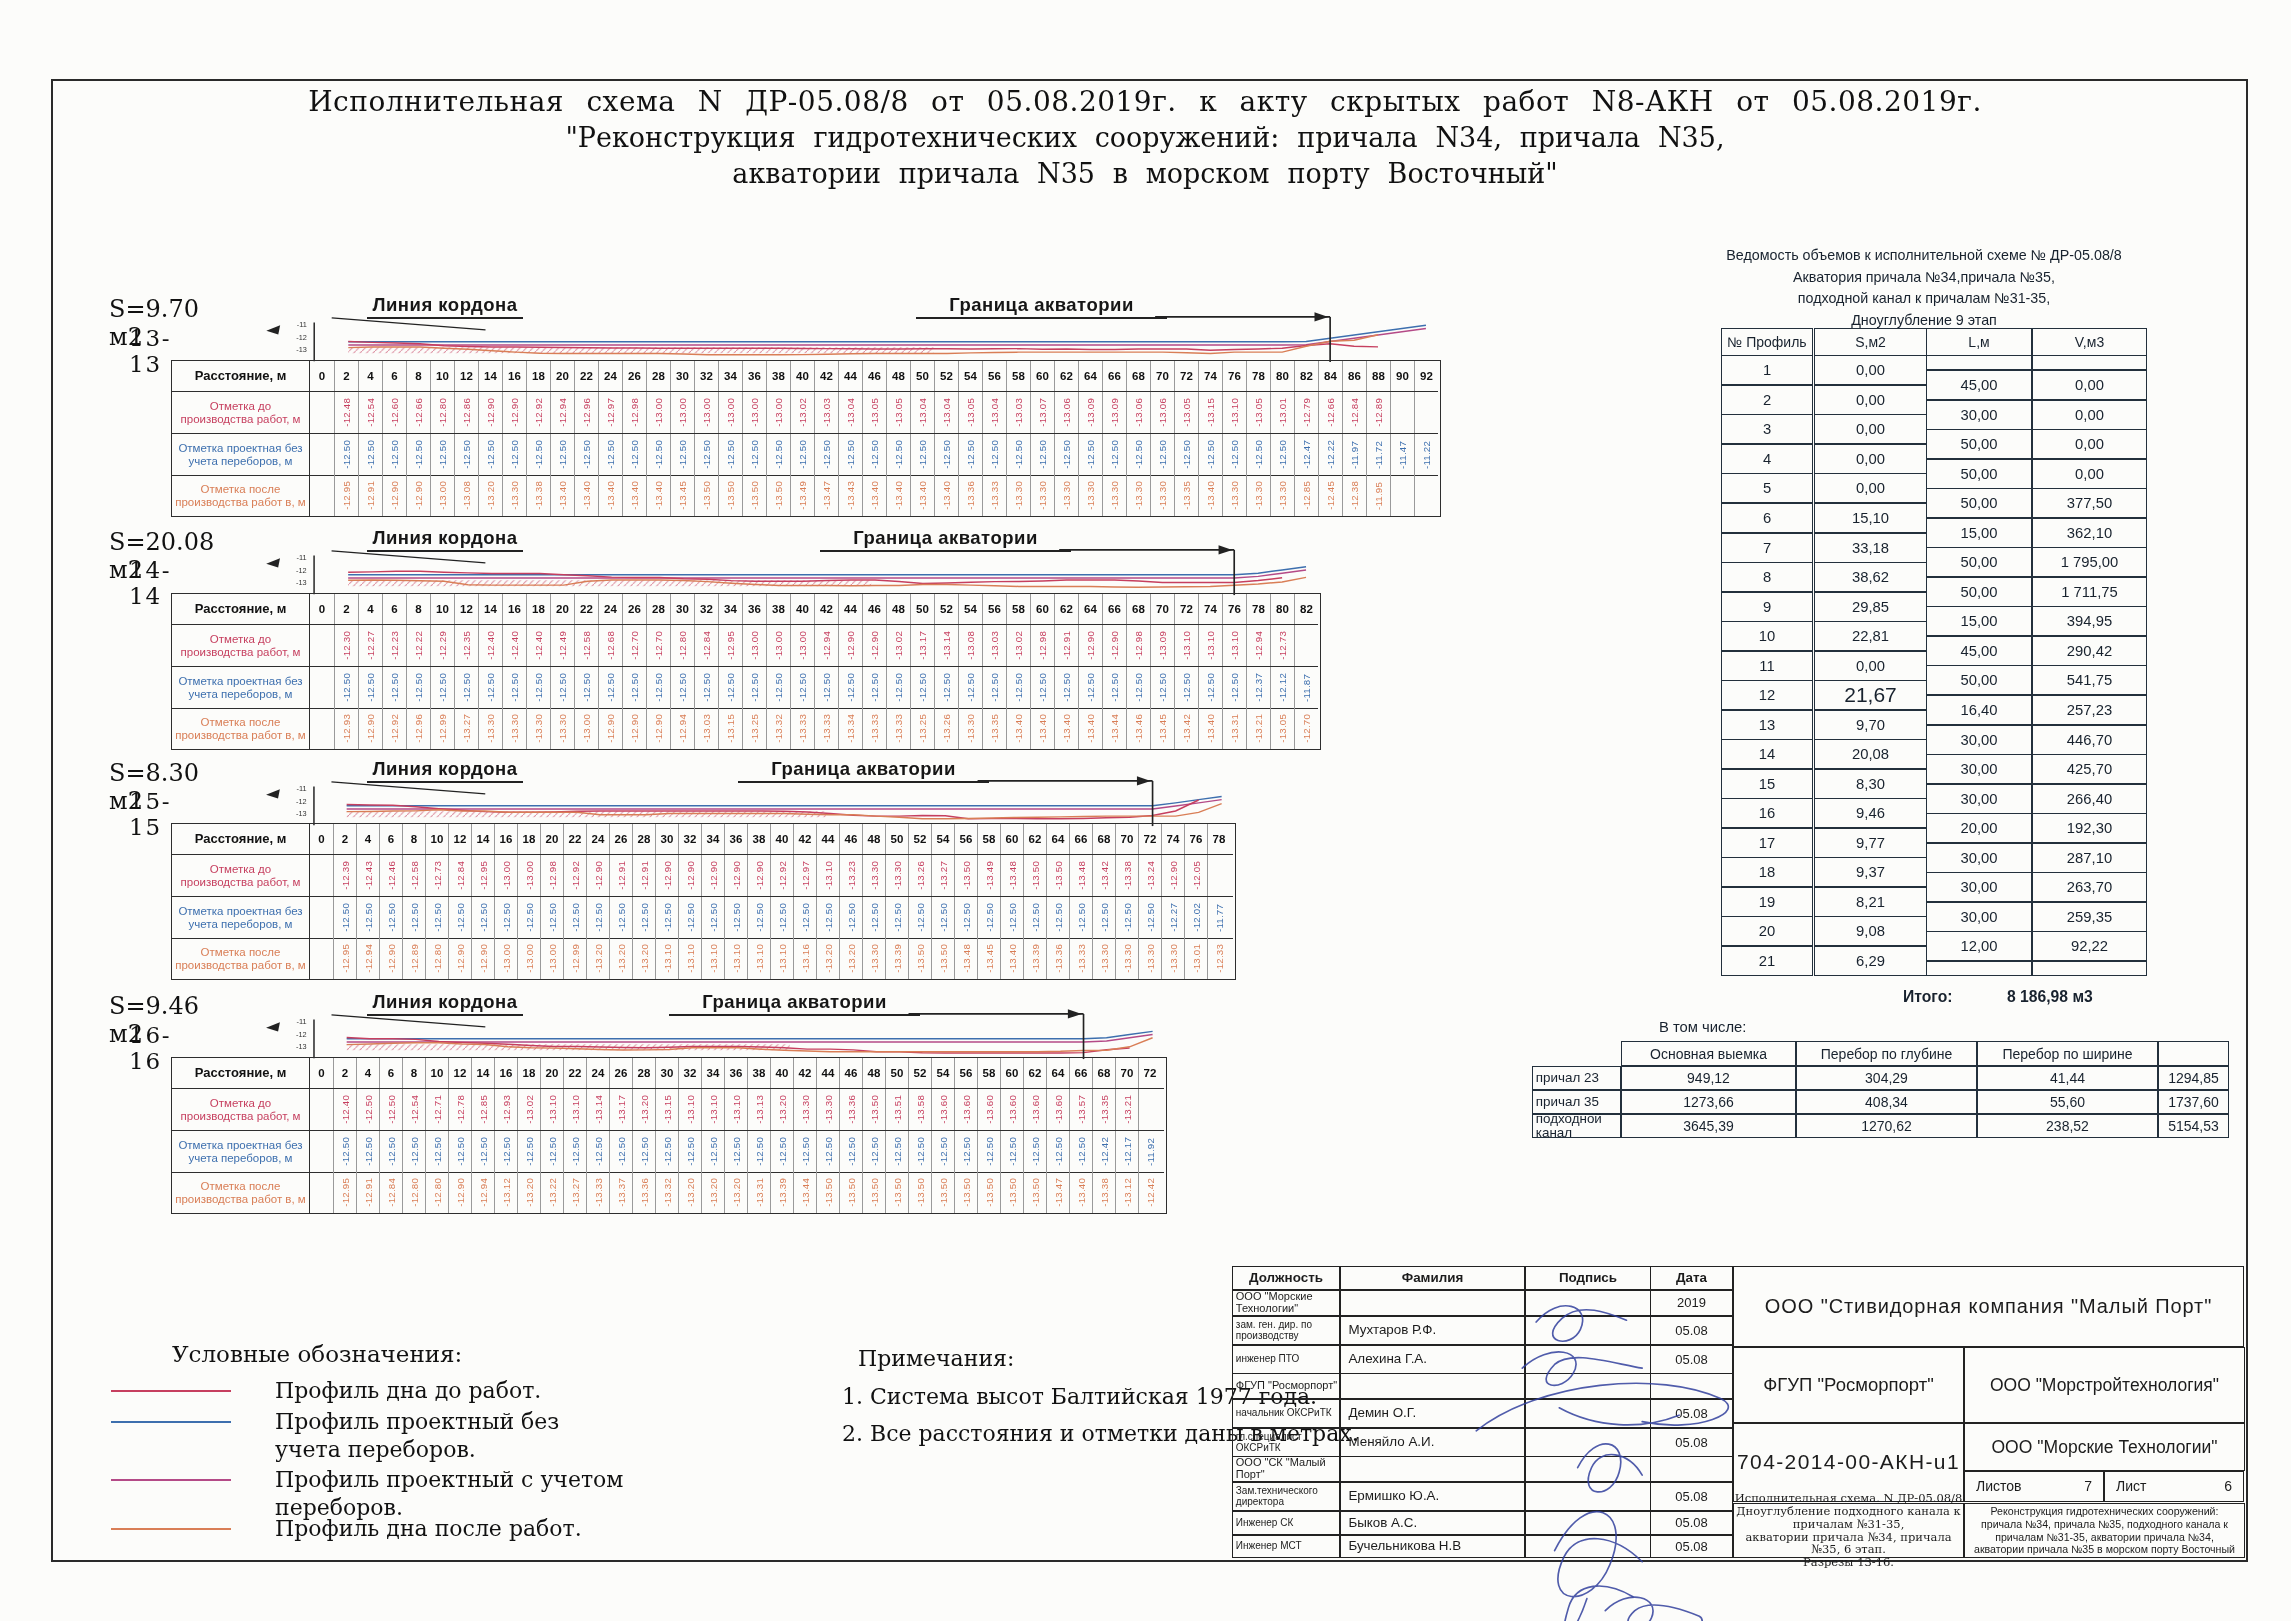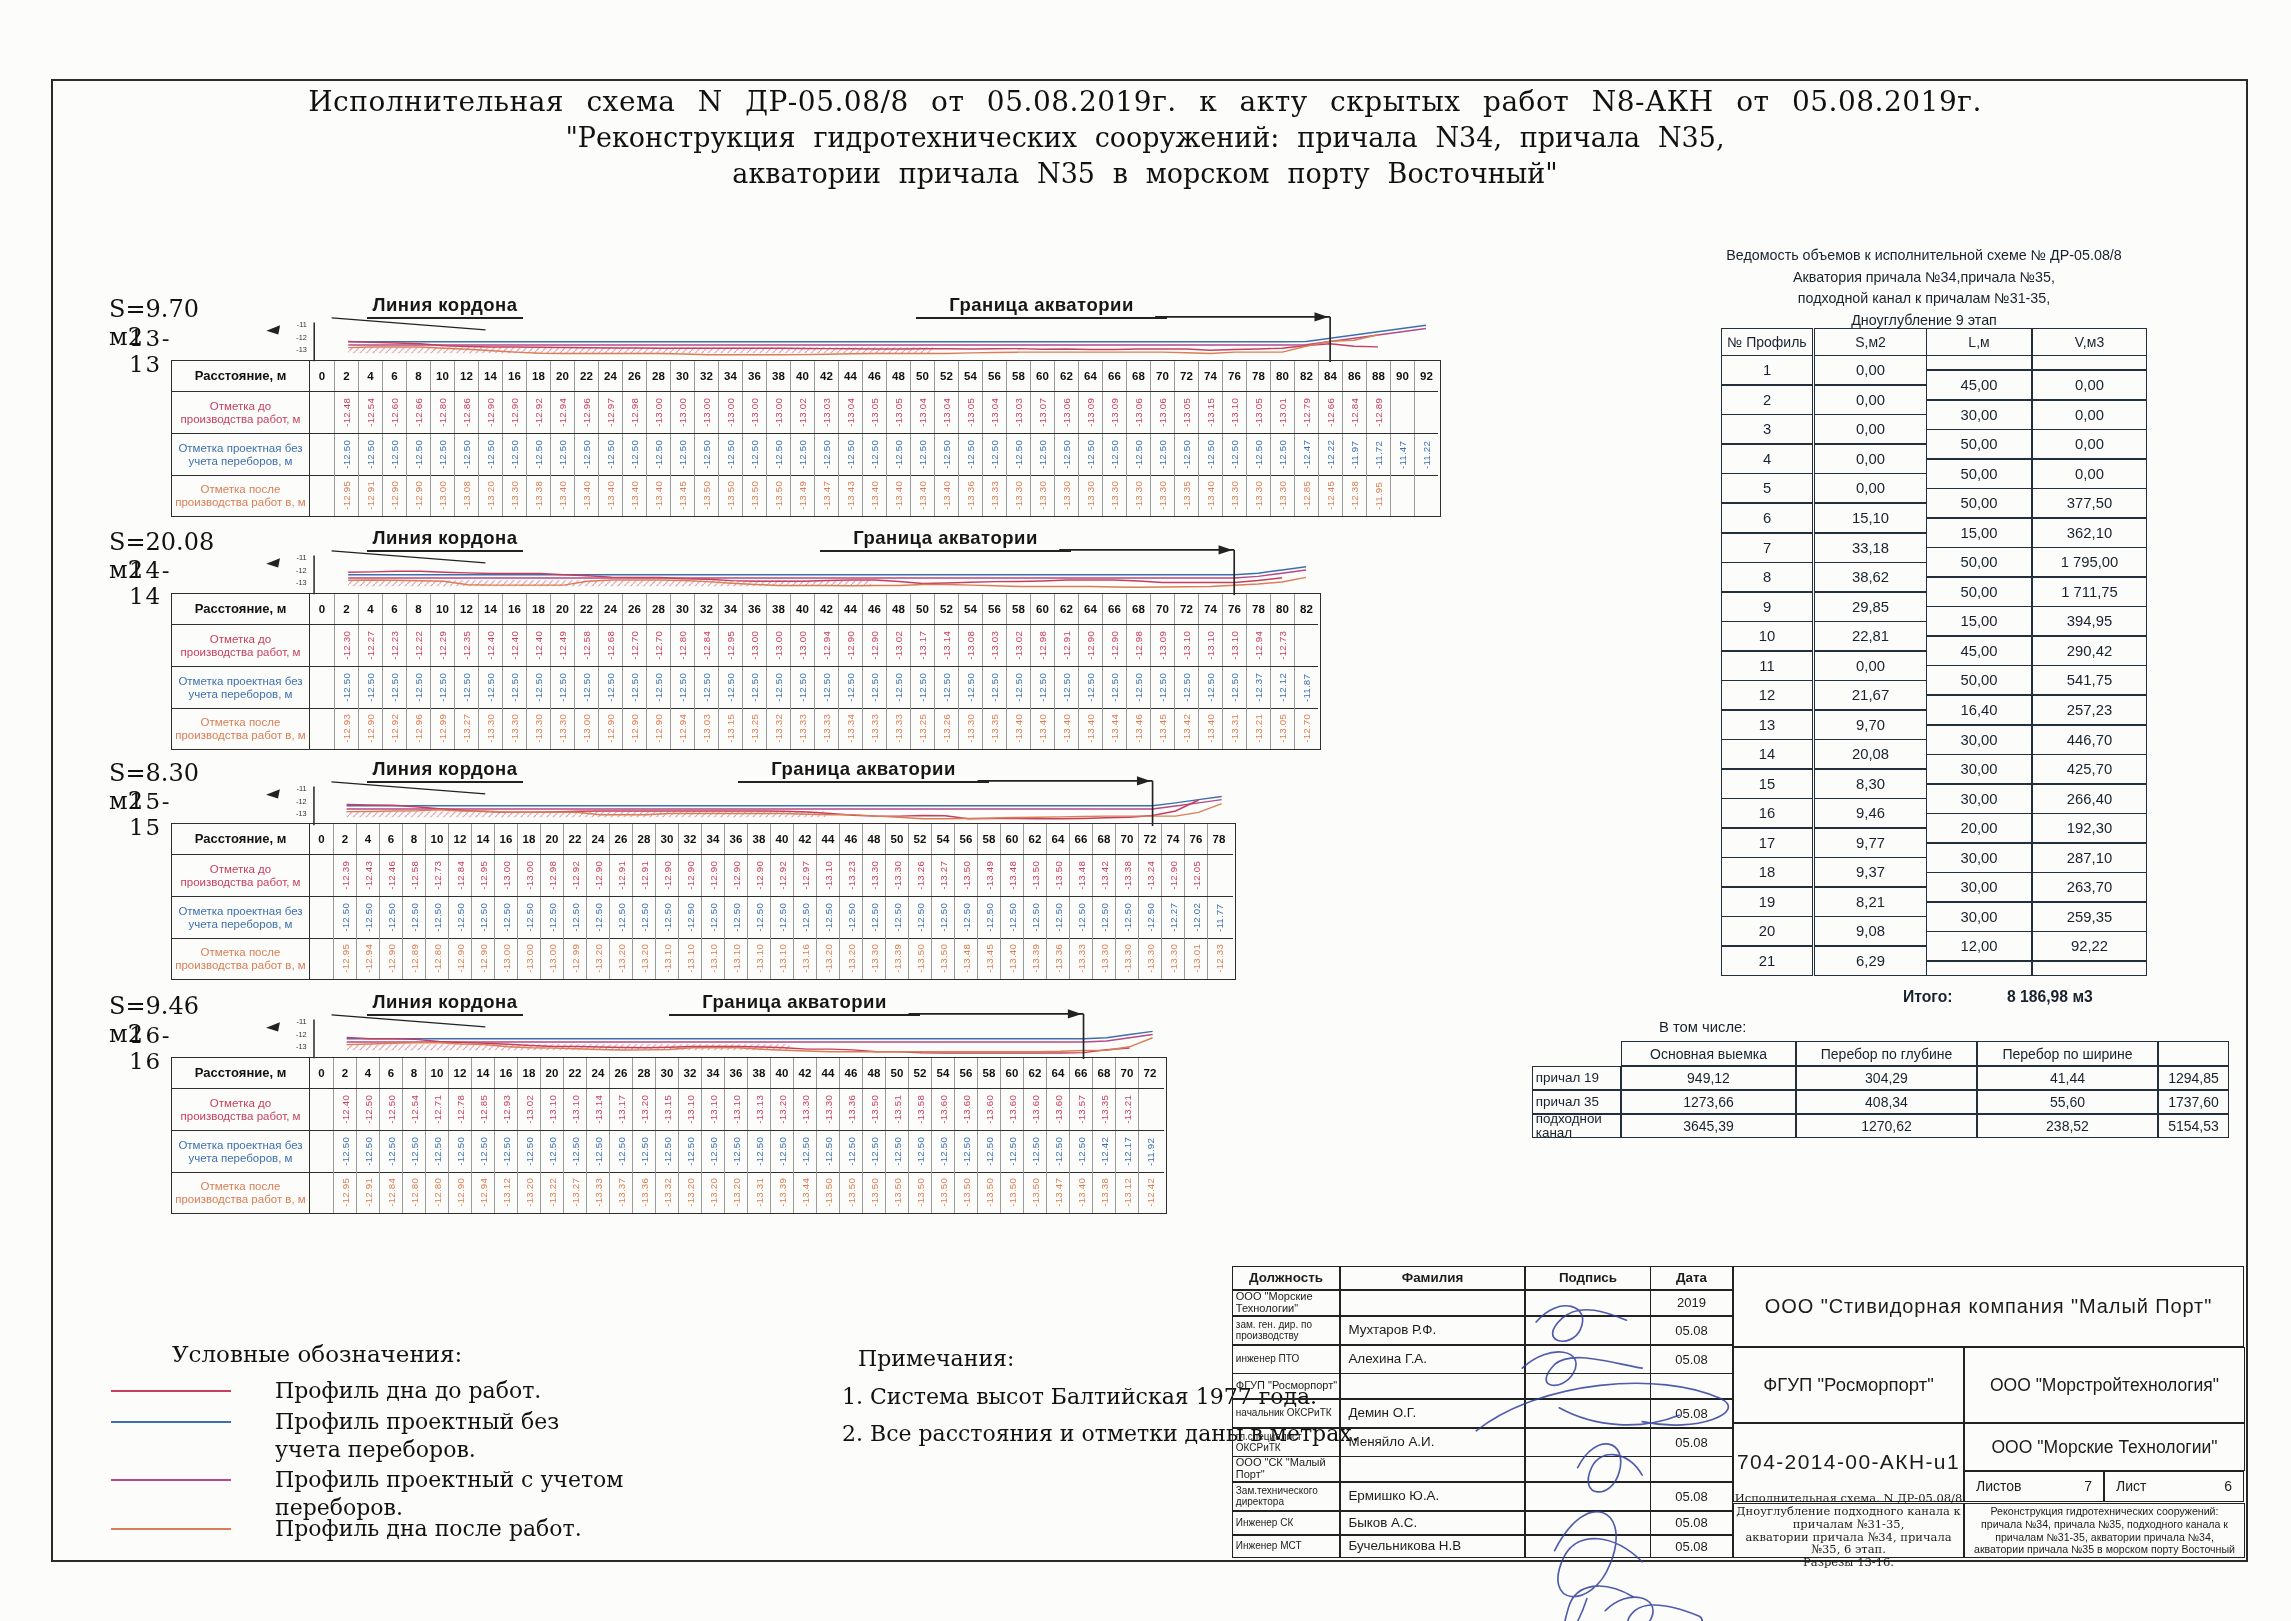--- a/index.html
+++ b/index.html
@@ -1902,21 +1902,21 @@
       <div class="abs vt-cell" style="left: 1814px; top: 533px; width: 113px; height: 29.5px; font-size: 14.8px;">33,18</div>
       <div class="abs vt-cell" style="left: 1721px; top: 562px; width: 92px; height: 29.5px; font-size: 14.8px;">8</div>
       <div class="abs vt-cell" style="left: 1814px; top: 562px; width: 113px; height: 29.5px; font-size: 14.8px;">38,62</div>
       <div class="abs vt-cell" style="left: 1721px; top: 592px; width: 92px; height: 29.5px; font-size: 14.8px;">9</div>
       <div class="abs vt-cell" style="left: 1814px; top: 592px; width: 113px; height: 29.5px; font-size: 14.8px;">29,85</div>
       <div class="abs vt-cell" style="left: 1721px; top: 621px; width: 92px; height: 29.5px; font-size: 14.8px;">10</div>
       <div class="abs vt-cell" style="left: 1814px; top: 621px; width: 113px; height: 29.5px; font-size: 14.8px;">22,81</div>
       <div class="abs vt-cell" style="left: 1721px; top: 651px; width: 92px; height: 29.5px; font-size: 14.8px;">11</div>
       <div class="abs vt-cell" style="left: 1814px; top: 651px; width: 113px; height: 29.5px; font-size: 14.8px;">0,00</div>
       <div class="abs vt-cell" style="left: 1721px; top: 680px; width: 92px; height: 29.5px; font-size: 14.8px;">12</div>
-      <div class="abs vt-cell" style="left: 1814px; top: 680px; width: 113px; height: 29.5px; font-size: 15px;">21,67</div>
+      <div class="abs vt-cell" style="left: 1814px; top: 680px; width: 113px; height: 29.5px; font-size: 21px;">21,67</div>
       <div class="abs vt-cell" style="left: 1721px; top: 710px; width: 92px; height: 29.5px; font-size: 14.8px;">13</div>
       <div class="abs vt-cell" style="left: 1814px; top: 710px; width: 113px; height: 29.5px; font-size: 14.8px;">9,70</div>
       <div class="abs vt-cell" style="left: 1721px; top: 739px; width: 92px; height: 29.5px; font-size: 14.8px;">14</div>
       <div class="abs vt-cell" style="left: 1814px; top: 739px; width: 113px; height: 29.5px; font-size: 14.8px;">20,08</div>
       <div class="abs vt-cell" style="left: 1721px; top: 769px; width: 92px; height: 29.5px; font-size: 14.8px;">15</div>
       <div class="abs vt-cell" style="left: 1814px; top: 769px; width: 113px; height: 29.5px; font-size: 14.8px;">8,30</div>
       <div class="abs vt-cell" style="left: 1721px; top: 798px; width: 92px; height: 29.5px; font-size: 14.8px;">16</div>
       <div class="abs vt-cell" style="left: 1814px; top: 798px; width: 113px; height: 29.5px; font-size: 14.8px;">9,46</div>
       <div class="abs vt-cell" style="left: 1721px; top: 828px; width: 92px; height: 29.5px; font-size: 14.8px;">17</div>
       <div class="abs vt-cell" style="left: 1814px; top: 828px; width: 113px; height: 29.5px; font-size: 14.8px;">9,77</div>
@@ -1974,21 +1974,21 @@
       <div class="abs vt-cell" style="left: 2032px; top: 961px; width: 115px; height: 14.8px; font-size: 14.8px;"></div>
     </div>
   <div class="abs" style="left:1903px;top:988px;font-size:15.7px;font-weight:bold;color:#18222e;">Итого:</div>
   <div class="abs" style="left:2007px;top:988px;font-size:15.7px;font-weight:bold;color:#18222e;">8 186,98  м3</div>
   <div class="abs" style="left:1659px;top:1019px;font-size:14.8px;color:#18222e;">В том числе:</div>
   <div id="breakdown-root">
       <div class="abs bd-cell" style="left: 1621px; top: 1041px; width: 175px; height: 25px; font-size: 14px;">Основная выемка</div>
       <div class="abs bd-cell" style="left: 1796px; top: 1041px; width: 181px; height: 25px; font-size: 14px;">Перебор по глубине</div>
       <div class="abs bd-cell" style="left: 1977px; top: 1041px; width: 181px; height: 25px; font-size: 14px;">Перебор по ширине</div>
       <div class="abs bd-cell" style="left: 2158px; top: 1041px; width: 71px; height: 25px; font-size: 14px;"></div>
-      <div class="abs bd-cell" style="left: 1532px; top: 1066px; width: 89px; height: 24px; font-size: 13.4px; justify-content: flex-start; overflow: visible; line-height: 1.05; padding-left: 2.8px; text-align: left;">причал 19</div>
+      <div class="abs bd-cell" style="left: 1532px; top: 1066px; width: 89px; height: 24px; font-size: 13.4px; justify-content: flex-start; overflow: visible; line-height: 1.05; padding-left: 2.8px; text-align: left;">причал 23</div>
       <div class="abs bd-cell" style="left: 1621px; top: 1066px; width: 175px; height: 24px; font-size: 14px;">949,12</div>
       <div class="abs bd-cell" style="left: 1796px; top: 1066px; width: 181px; height: 24px; font-size: 14px;">304,29</div>
       <div class="abs bd-cell" style="left: 1977px; top: 1066px; width: 181px; height: 24px; font-size: 14px;">41,44</div>
       <div class="abs bd-cell" style="left: 2158px; top: 1066px; width: 71px; height: 24px; font-size: 14px;">1294,85</div>
       <div class="abs bd-cell" style="left: 1532px; top: 1090px; width: 89px; height: 24px; font-size: 13.4px; justify-content: flex-start; overflow: visible; line-height: 1.05; padding-left: 2.8px; text-align: left;">причал 35</div>
       <div class="abs bd-cell" style="left: 1621px; top: 1090px; width: 175px; height: 24px; font-size: 14px;">1273,66</div>
       <div class="abs bd-cell" style="left: 1796px; top: 1090px; width: 181px; height: 24px; font-size: 14px;">408,34</div>
       <div class="abs bd-cell" style="left: 1977px; top: 1090px; width: 181px; height: 24px; font-size: 14px;">55,60</div>
       <div class="abs bd-cell" style="left: 2158px; top: 1090px; width: 71px; height: 24px; font-size: 14px;">1737,60</div>
       <div class="abs bd-cell" style="left: 1532px; top: 1114px; width: 89px; height: 24px; font-size: 13.4px; justify-content: flex-start; overflow: visible; line-height: 1.05; padding-left: 2.8px; text-align: left;">подходной канал</div>

